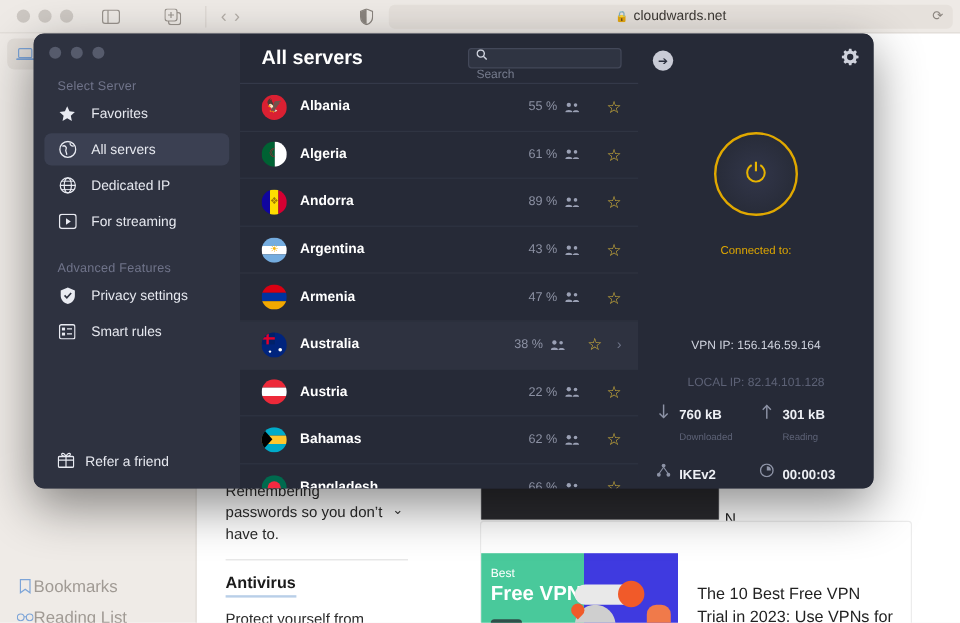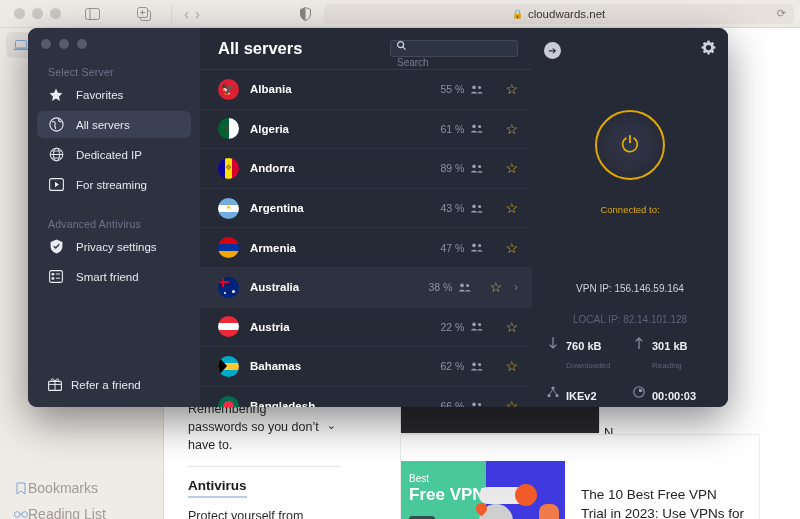--- a/index.html
+++ b/index.html
@@ -355,21 +355,21 @@
       <div class="nav-item">
         <span class="nic">
           <svg width="15" height="13" viewBox="0 0 15 13">
               <rect x="0.6" y="0.6" width="13.8" height="11.8" rx="2" fill="none" stroke="#e9ebf2" stroke-width="1.1"></rect>
               <path d="M6 3.8 L10 6.5 L6 9.2 Z" fill="#e9ebf2"></path>
             </svg>
         </span>
         <span>For streaming</span>
       </div>
 
-      <div class="nav-sec second">Advanced Antivirus</div>
+      <div class="nav-sec second">Advanced Features</div>
 
       <div class="nav-item">
         <span class="nic">
           <svg width="13" height="15" viewBox="0 0 13 15">
               <path d="M6.5 0.6 L12.4 3 V7.5 C12.4 11.2 9.6 13.6 6.5 14.4 C3.4 13.6 0.6 11.2 0.6 7.5 V3 Z" fill="#e9ebf2"></path>
               <path d="M3.8 7.2 L5.7 9.1 L9.3 5.2" fill="none" stroke="#2e3240" stroke-width="1.4"></path>
             </svg>
         </span>
         <span>Privacy settings</span>
       </div>
@@ -377,21 +377,21 @@
       <div class="nav-item">
         <span class="nic">
           <svg width="14" height="13" viewBox="0 0 14 13">
               <rect x="0.6" y="0.6" width="12.8" height="11.8" rx="1.6" fill="none" stroke="#e9ebf2" stroke-width="1.1"></rect>
               <rect x="2.6" y="3" width="2.6" height="2.4" fill="#e9ebf2"></rect>
               <rect x="2.6" y="7.2" width="2.6" height="2.4" fill="#e9ebf2"></rect>
               <line x1="6.8" y1="4" x2="11" y2="4" stroke="#e9ebf2" stroke-width="1"></line>
               <line x1="6.8" y1="8.2" x2="11" y2="8.2" stroke="#e9ebf2" stroke-width="1"></line>
             </svg>
         </span>
-        <span>Smart friend</span>
+        <span>Smart rules</span>
       </div>
 
       <div class="refer">
         <span>
           <svg width="14" height="14" viewBox="0 0 14 14">
               <rect x="0.6" y="4.4" width="12.8" height="9" rx="1" fill="none" stroke="#e9ebf2" stroke-width="1.1"></rect>
               <line x1="0.6" y1="7.4" x2="13.4" y2="7.4" stroke="#e9ebf2" stroke-width="1"></line>
               <line x1="7" y1="4.4" x2="7" y2="13.4" stroke="#e9ebf2" stroke-width="1"></line>
               <path d="M7 4.4 C6 2 4 1 3.4 2.4 C2.9 3.6 5 4.4 7 4.4 Z" fill="none" stroke="#e9ebf2" stroke-width="1"></path>
               <path d="M7 4.4 C8 2 10 1 10.6 2.4 C11.1 3.6 9 4.4 7 4.4 Z" fill="none" stroke="#e9ebf2" stroke-width="1"></path>

